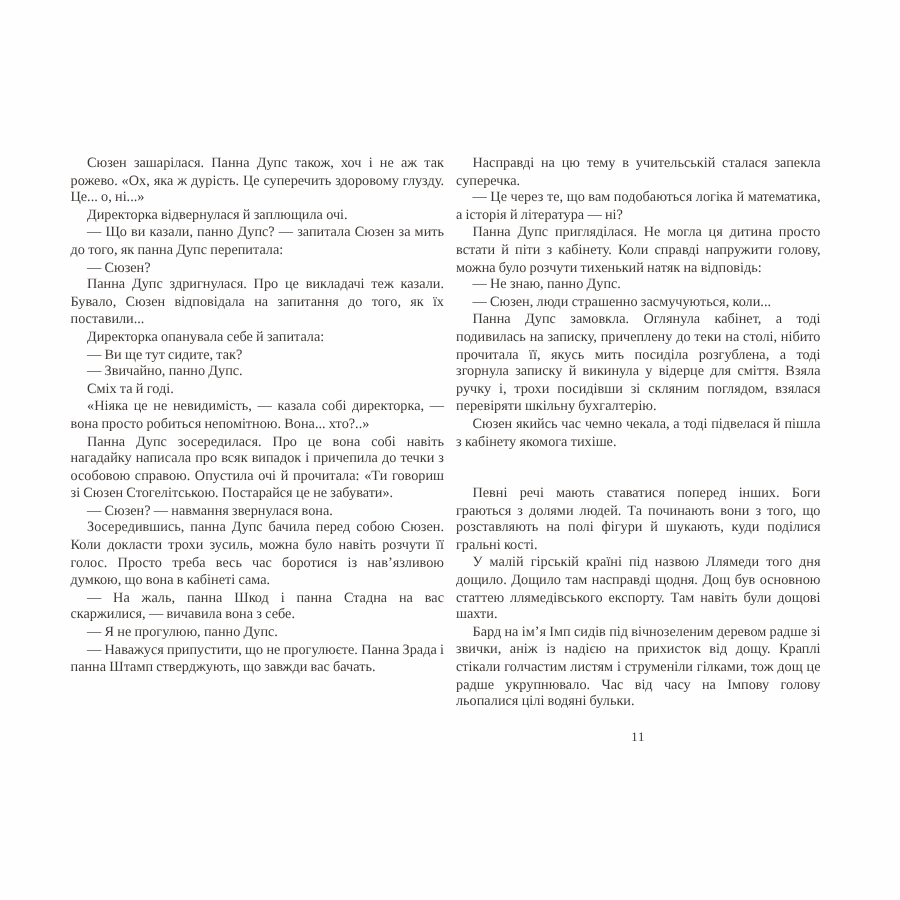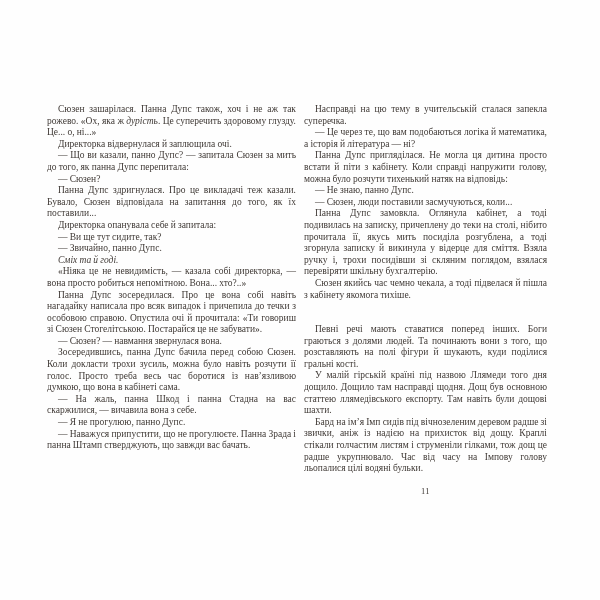--- a/index.html
+++ b/index.html
@@ -28,21 +28,21 @@
   .page-body p {
     margin: 0;
     font-size: 9.5px;
     line-height: 11.6px;
     text-align: justify;
     text-indent: 11px;
     word-spacing: -0.2px;
     color: inherit;
   }
   .page-body p.gap { margin-top: 23px; }
-  .i { font-style: italic; }
+  .i { }
   .page-number {
     text-align: center;
     font-size: 8.5px;
     margin-top: 11px;
     letter-spacing: 0.5px;
   }
 </style>
 </head>
 <body>
 
@@ -66,21 +66,21 @@
         <p><span>— Я не прогулюю, панно Дупс.</span></p>
         <p><span>— Наважуся припустити, що не прогулюєте. Панна Зрада і панна Штамп стверджують, що завжди вас бачать.</span></p>
       </div>
   </div>
   <div class="page page-right">
     <div class="page-body">
         <p><span>Насправді на цю тему в учительській сталася запекла суперечка.</span></p>
         <p><span>— Це через те, що вам подобаються логіка й математика, а історія й література — ні?</span></p>
         <p><span>Панна Дупс пригляділася. Не могла ця дитина просто встати й піти з кабінету. Коли справді напружити голову, можна було розчути тихенький натяк на відповідь:</span></p>
         <p><span>— Не знаю, панно Дупс.</span></p>
-        <p><span>— Сюзен, люди поставили засмучуються, коли...</span></p>
+        <p><span>— Сюзен, люди страшенно засмучуються, коли...</span></p>
         <p><span>Панна Дупс замовкла. Оглянула кабінет, а тоді подивилась на записку, причеплену до теки на столі, нібито прочитала її, якусь мить посиділа розгублена, а тоді згорнула записку й викинула у відерце для сміття. Взяла ручку і, трохи посидівши зі скляним поглядом, взялася перевіряти шкільну бухгалтерію.</span></p>
         <p><span>Сюзен якийсь час чемно чекала, а тоді підвелася й пішла з кабінету якомога тихіше.</span></p>
         <p class="gap"><span>Певні речі мають ставатися поперед інших. Боги граються з долями людей. Та починають вони з того, що розставляють на полі фігури й шукають, куди поділися гральні кості.</span></p>
         <p><span>У малій гірській країні під назвою Ллямеди того дня дощило. Дощило там насправді щодня. Дощ був основною статтею ллямедівського експорту. Там навіть були дощові шахти.</span></p>
         <p><span>Бард на ім’я Імп сидів під вічнозеленим деревом радше зі звички, аніж із надією на прихисток від дощу. Краплі стікали голчастим листям і струменіли гілками, тож дощ це радше укрупнювало. Час від часу на Імпову голову льопалися цілі водяні бульки.</span></p>
       </div>
     <div class="page-number">11</div>
   </div>
 </div>
 

